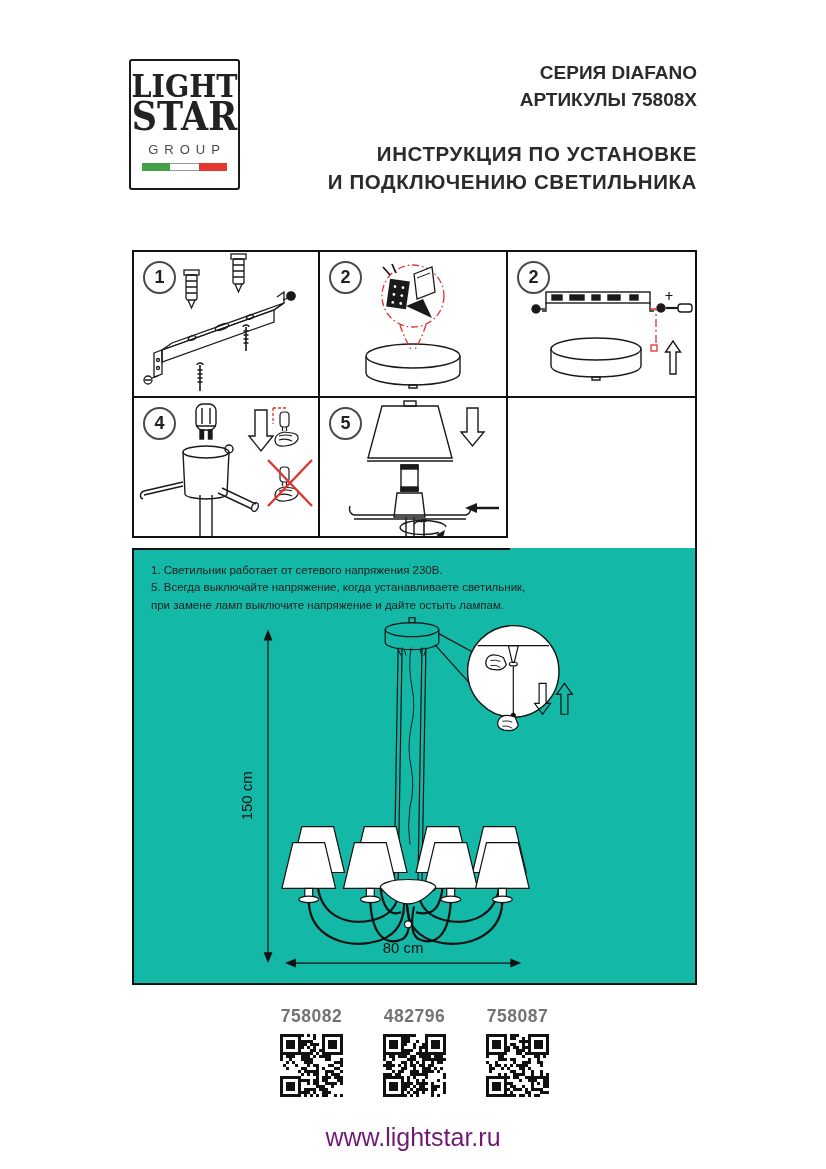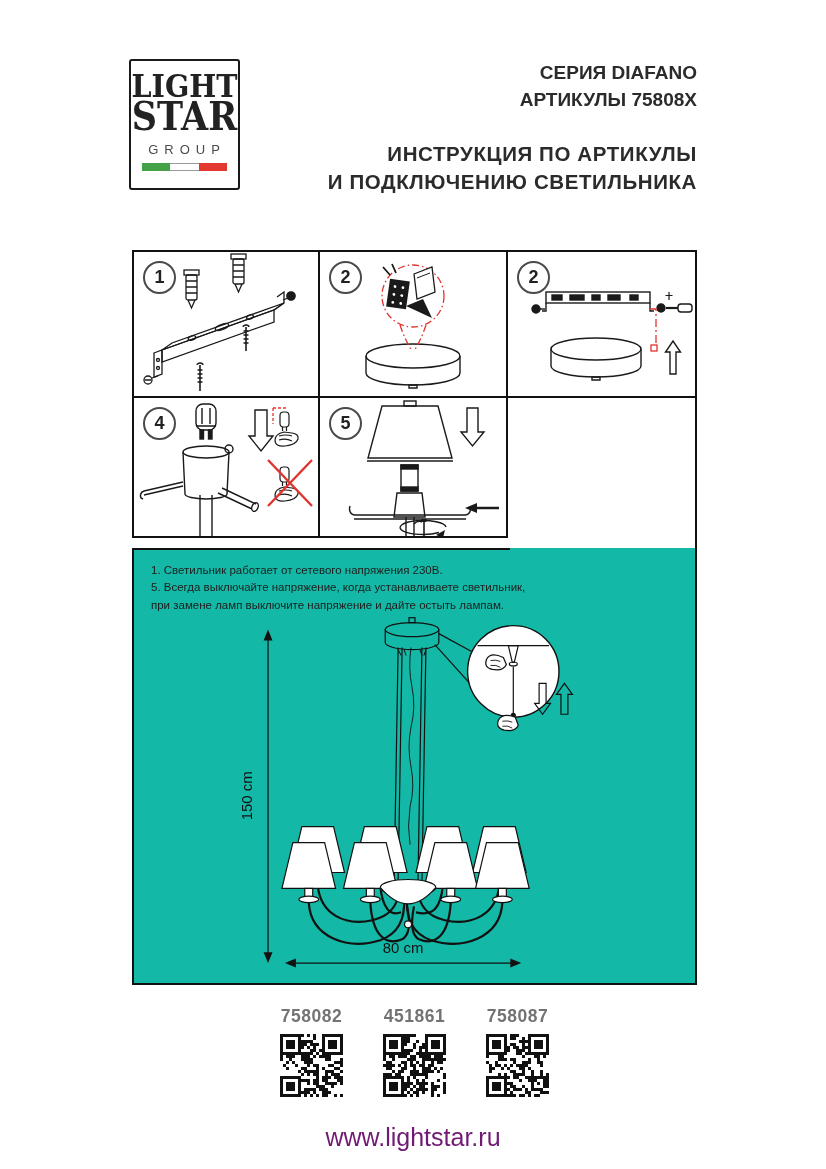--- a/index.html
+++ b/index.html
@@ -52,21 +52,21 @@
     <div class="seg mid" id="flag-white" style="background: rgb(255, 255, 255);"></div>
     <div class="seg" id="flag-red" style="background: rgb(226, 56, 47);"></div>
   </div>
 </div>
 
 <div class="abs hdr hdr-top">
   <div>СЕРИЯ DIAFANO</div>
   <div>АРТИКУЛЫ 75808X</div>
 </div>
 <div class="abs hdr hdr-title">
-  <div>ИНСТРУКЦИЯ ПО АРТИКУЛЫ</div>
+  <div>ИНСТРУКЦИЯ ПО УСТАНОВКЕ</div>
   <div>И ПОДКЛЮЧЕНИЮ СВЕТИЛЬНИКА</div>
 </div>
 
 <div class="abs panel" id="p1">
   <div class="stepnum">1</div>
   <svg viewBox="0 0 184 144">
     <g stroke="#1a1a1a" fill="none" stroke-width="1.3">
       <path d="M28,98 L140,58 L150,51 L38,91 Z"></path>
       <path d="M28,98 L140,58 L140,70 L28,110 Z"></path>
       <path d="M140,58 L150,51 L150,40 L143,45"></path>
@@ -457,21 +457,21 @@
           <rect x="6" y="6" width="9" height="9" fill="#111"></rect>
           <rect x="42" y="0" width="21" height="21" fill="#111"></rect>
           <rect x="45" y="3" width="15" height="15" fill="#fff"></rect>
           <rect x="48" y="6" width="9" height="9" fill="#111"></rect>
           <rect x="0" y="42" width="21" height="21" fill="#111"></rect>
           <rect x="3" y="45" width="15" height="15" fill="#fff"></rect>
           <rect x="6" y="48" width="9" height="9" fill="#111"></rect>
         </svg></div>
   </div>
   <div class="product">
-    <div class="code">451861</div>
+    <div class="code">482796</div>
     <div class="qr"><svg width="63" height="63" viewBox="0 0 63 63" xmlns="http://www.w3.org/2000/svg">
           <rect x="21" y="0" width="3" height="3" fill="#111"></rect>
           <rect x="24" y="0" width="3" height="3" fill="#111"></rect>
           <rect x="27" y="0" width="3" height="3" fill="#111"></rect>
           <rect x="30" y="0" width="3" height="3" fill="#111"></rect>
           <rect x="21" y="3" width="3" height="3" fill="#111"></rect>
           <rect x="24" y="3" width="3" height="3" fill="#111"></rect>
           <rect x="21" y="6" width="3" height="3" fill="#111"></rect>
           <rect x="24" y="6" width="3" height="3" fill="#111"></rect>
           <rect x="33" y="6" width="3" height="3" fill="#111"></rect>

